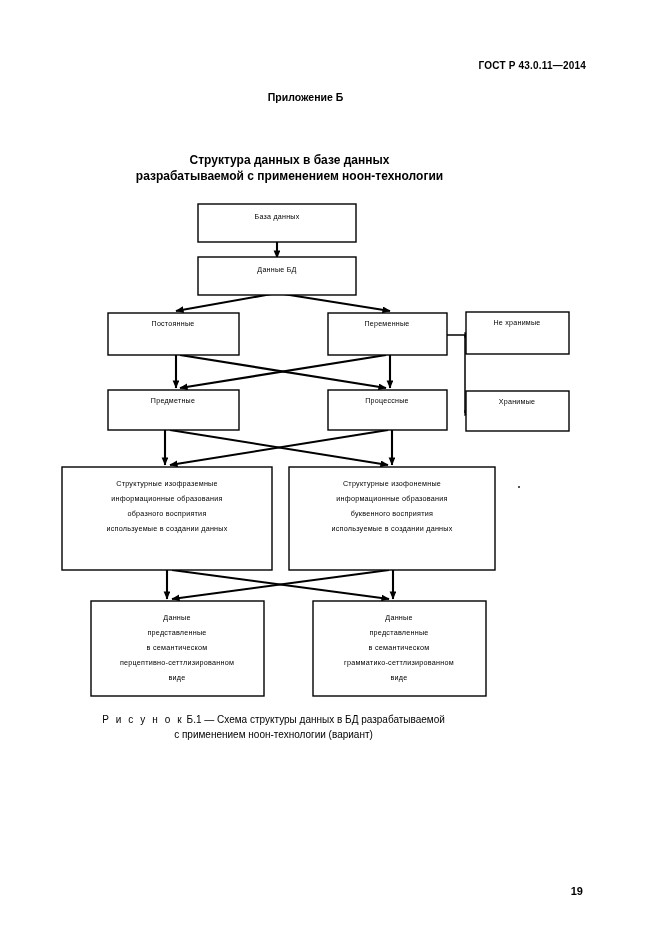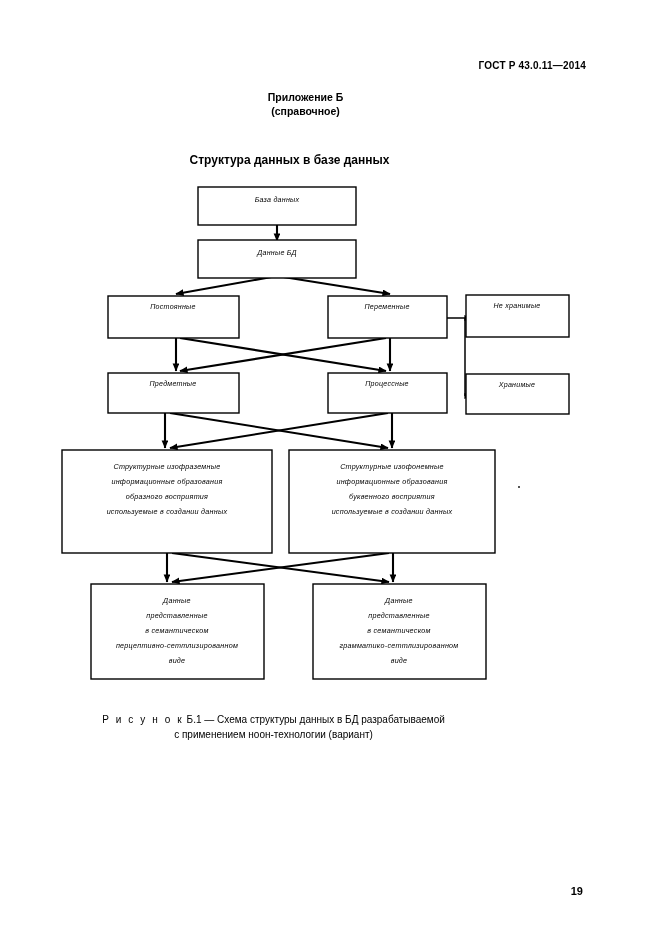--- a/index.html
+++ b/index.html
@@ -46,25 +46,24 @@
     top: 152px;
     left: 0;
     width: 579px;
     text-align: center;
     font-size: 12px;
     font-weight: bold;
     line-height: 16px;
   }
   .diagram-wrap {
     position: absolute;
-    top: 178px;
+    top: 195px;
     left: 0;
     width: 608px;
     height: 515px;
-    font-style: italic;
   }
   svg.diagram {
     display: block;
   }
   .boxrect {
     fill: #ffffff;
     stroke: #000000;
     stroke-width: 1.4;
   }
   .conn {
@@ -117,25 +116,25 @@
 </style>
 </head>
 <body>
 
 <div class="page">
 
   <div class="gost-header">ГОСТ Р 43.0.11—2014</div>
 
   <div class="appendix-block">
     <span>Приложение Б</span>
-    <span class="line2">(справочное)</span>
   </div>
 
   <div class="title-block">
     <div>Структура данных в базе данных</div>
+    <div>разрабатываемой с применением ноон-технологии</div>
   </div>
 
   <div class="diagram-wrap">
     <svg class="diagram" width="661" height="515" viewBox="0 0 661 515">
       <defs>
         <marker id="arrowBig" markerWidth="9" markerHeight="9" refX="7.6" refY="3.4" orient="auto" markerUnits="userSpaceOnUse">
           <path d="M0,0 L8.2,3.4 L0,6.8 z" fill="#000000"></path>
         </marker>
         <marker id="arrowSmall" markerWidth="8" markerHeight="8" refX="6.6" refY="3" orient="auto" markerUnits="userSpaceOnUse">
           <path d="M0,0 L7.2,3 L0,6 z" fill="#000000"></path>

